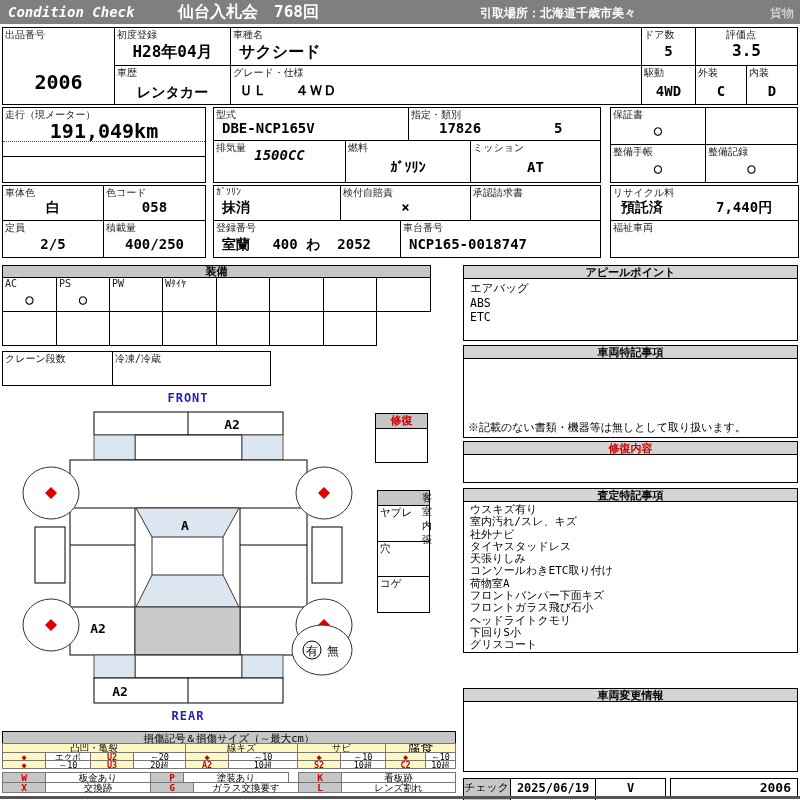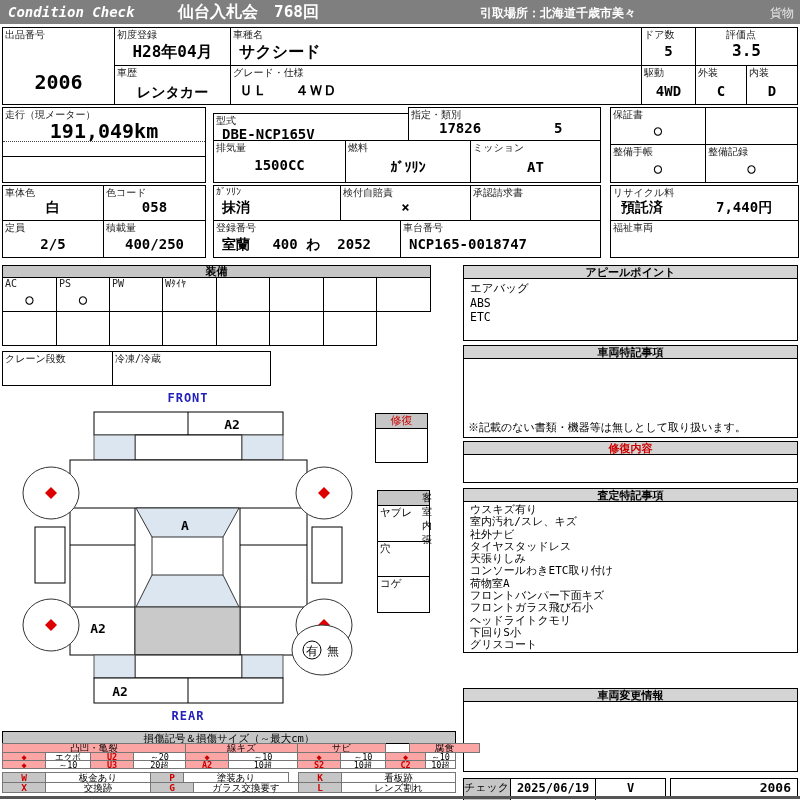--- a/index.html
+++ b/index.html
@@ -16,21 +16,21 @@
   .big{font-size:20px;}
   .med{font-size:16px;}
   .hdrbar{position:absolute;box-sizing:border-box;background:#7f7f7f;color:#fff;}
   .sechdr{position:absolute;box-sizing:border-box;border:1px solid #000;background:#d4d4d4;
           text-align:center;font-size:11px;font-weight:bold;line-height:13px;}
   .secbody{position:absolute;box-sizing:border-box;border:1px solid #000;background:#fff;
            font-size:11.5px;}
   .red{color:#cc0000;}
   .lgc{position:absolute;box-sizing:border-box;border:1px solid #777;font-size:8.5px;
        text-align:center;overflow:hidden;line-height:8px;background:#fff;}
-  .lgc.gray{background:#fca5a5;}
+  .lgc.gray{background:#fef9c3;}
   .lgc.red{color:#cc0000;font-weight:bold;}
   .lg2{position:absolute;box-sizing:border-box;border:1px solid #777;font-size:9.5px;
        text-align:center;line-height:10px;background:#fff;}
   .lg2.gray{background:#c6c6c6;color:#cc0000;font-weight:bold;}
   svg text{font-family:"DejaVu Sans Mono","Liberation Mono",monospace;}
 </style>
 </head>
 <body>
 
 <div class="hdrbar" style="left:0;top:0;width:800px;height:24px;">
@@ -80,32 +80,32 @@
   <span class="lb">内装</span>
   <span class="val" style="top:17px;">D</span>
 </div>
 
 <div class="cell" style="left:2px;top:107px;width:204px;height:76px;">
   <span class="lb">走行（現メーター）</span>
   <span class="val big" style="top:11px;">191,049km</span>
   <div class="abs" style="left:0;top:33px;width:100%;border-bottom:1px dotted #444;"></div>
   <div class="abs" style="left:0;top:48px;width:100%;border-bottom:1px solid #000;"></div>
 </div>
-<div class="cell" style="left:213px;top:113px;width:196px;height:34px;">
+<div class="cell" style="left:213px;top:107px;width:196px;height:34px;">
   <span class="lb">型式</span>
   <span class="val left" style="top:12px;">DBE-NCP165V</span>
 </div>
 <div class="cell" style="left:408px;top:107px;width:193px;height:34px;">
   <span class="lb">指定・類別</span>
   <span class="abs" style="left:30px;top:12px;font-weight:bold;font-size:14px;">17826</span>
   <span class="abs" style="left:145px;top:12px;font-weight:bold;font-size:14px;">5</span>
 </div>
 <div class="cell" style="left:213px;top:140px;width:133px;height:43px;">
   <span class="lb">排気量</span>
-  <span class="val" style="top:16px;">1500CC</span>
+  <span class="val" style="top:6px;font-style:italic;">1500CC</span>
 </div>
 <div class="cell" style="left:345px;top:140px;width:126px;height:43px;">
   <span class="lb">燃料</span>
   <span class="val" style="top:18px;">ｶﾞｿﾘﾝ</span>
 </div>
 <div class="cell" style="left:470px;top:140px;width:131px;height:43px;">
   <span class="lb">ミッション</span>
   <span class="val" style="top:18px;">AT</span>
 </div>
 <div class="cell" style="left:610px;top:107px;width:96px;height:38px;">
@@ -293,35 +293,35 @@
   <text x="120" y="308" text-anchor="middle" font-size="13" font-weight="bold" fill="#000">A2</text>
 
   <ellipse cx="322" cy="262" rx="30" ry="25" fill="#fff" stroke="#333"></ellipse>
   <circle cx="312" cy="262" r="9" fill="none" stroke="#000"></circle>
   <text x="312" y="267" text-anchor="middle" font-size="12" fill="#000">有</text>
   <text x="333" y="267" text-anchor="middle" font-size="12" fill="#000">無</text>
   <text x="188" y="332" text-anchor="middle" font-size="12" font-weight="bold" fill="#2222bb" letter-spacing="1">REAR</text>
 </svg>
 
 <div class="abs" style="left:375px;top:413px;width:53px;height:50px;border:1px solid #000;">
-  <div style="height:14px;background:#c6c6c6;border-bottom:1px solid #000;text-align:center;font-size:11px;line-height:14px;" class="red">修復</div>
+  <div style="height:14px;background:#c6c6c6;border-bottom:1px solid #000;text-align:center;font-size:11px;line-height:14px;font-weight:bold;" class="red">修復</div>
 </div>
 
 <div class="abs" style="left:377px;top:490px;width:53px;height:123px;border:1px solid #000;">
   <div style="height:14px;background:#c6c6c6;border-bottom:1px solid #000;font-size:10px;line-height:14px;text-align:center;padding-left:44px;">客室内張</div>
   <div style="height:35px;border-bottom:1px solid #000;font-size:10.5px;padding-left:2px;">ヤブレ</div>
   <div style="height:34px;border-bottom:1px solid #000;font-size:10.5px;padding-left:2px;">穴</div>
   <div style="height:36px;font-size:10.5px;padding-left:2px;">コゲ</div>
 </div>
 
 <div class="sechdr" style="left:2px;top:731px;width:454px;height:13px;background:#c6c6c6;font-weight:normal;font-size:10.5px;line-height:12px;">損傷記号＆損傷サイズ（～最大cm）</div>
 <div class="lgc gray" style="left:2px;top:743px;width:184px;height:10px;font-size:9.5px;">凸凹・亀裂</div>
 <div class="lgc gray" style="left:185px;top:743px;width:113px;height:10px;font-size:9.5px;">線キズ</div>
 <div class="lgc gray" style="left:297px;top:743px;width:89px;height:10px;font-size:9.5px;">サビ</div>
-<div class="lgc gray" style="left:385px;top:743px;width:71px;height:10px;font-size:10px;margin-left:24px;">腐食</div>
+<div class="lgc gray" style="left:385px;top:743px;width:71px;height:10px;font-size:13px;">腐食</div>
 
 <div class="lgc gray red" style="left:2px;top:752px;width:44px;height:9px;">◆</div>
 <div class="lgc" style="left:45px;top:752px;width:46px;height:9px;">エクボ</div>
 <div class="lgc gray red" style="left:90px;top:752px;width:44px;height:9px;">U2</div>
 <div class="lgc" style="left:133px;top:752px;width:53px;height:9px;">～20</div>
 <div class="lgc gray red" style="left:185px;top:752px;width:44px;height:9px;">◆</div>
 <div class="lgc" style="left:228px;top:752px;width:70px;height:9px;">～10</div>
 <div class="lgc gray red" style="left:297px;top:752px;width:44px;height:9px;">◆</div>
 <div class="lgc" style="left:340px;top:752px;width:46px;height:9px;">～10</div>
 <div class="lgc gray red" style="left:385px;top:752px;width:41px;height:9px;">◆</div>

